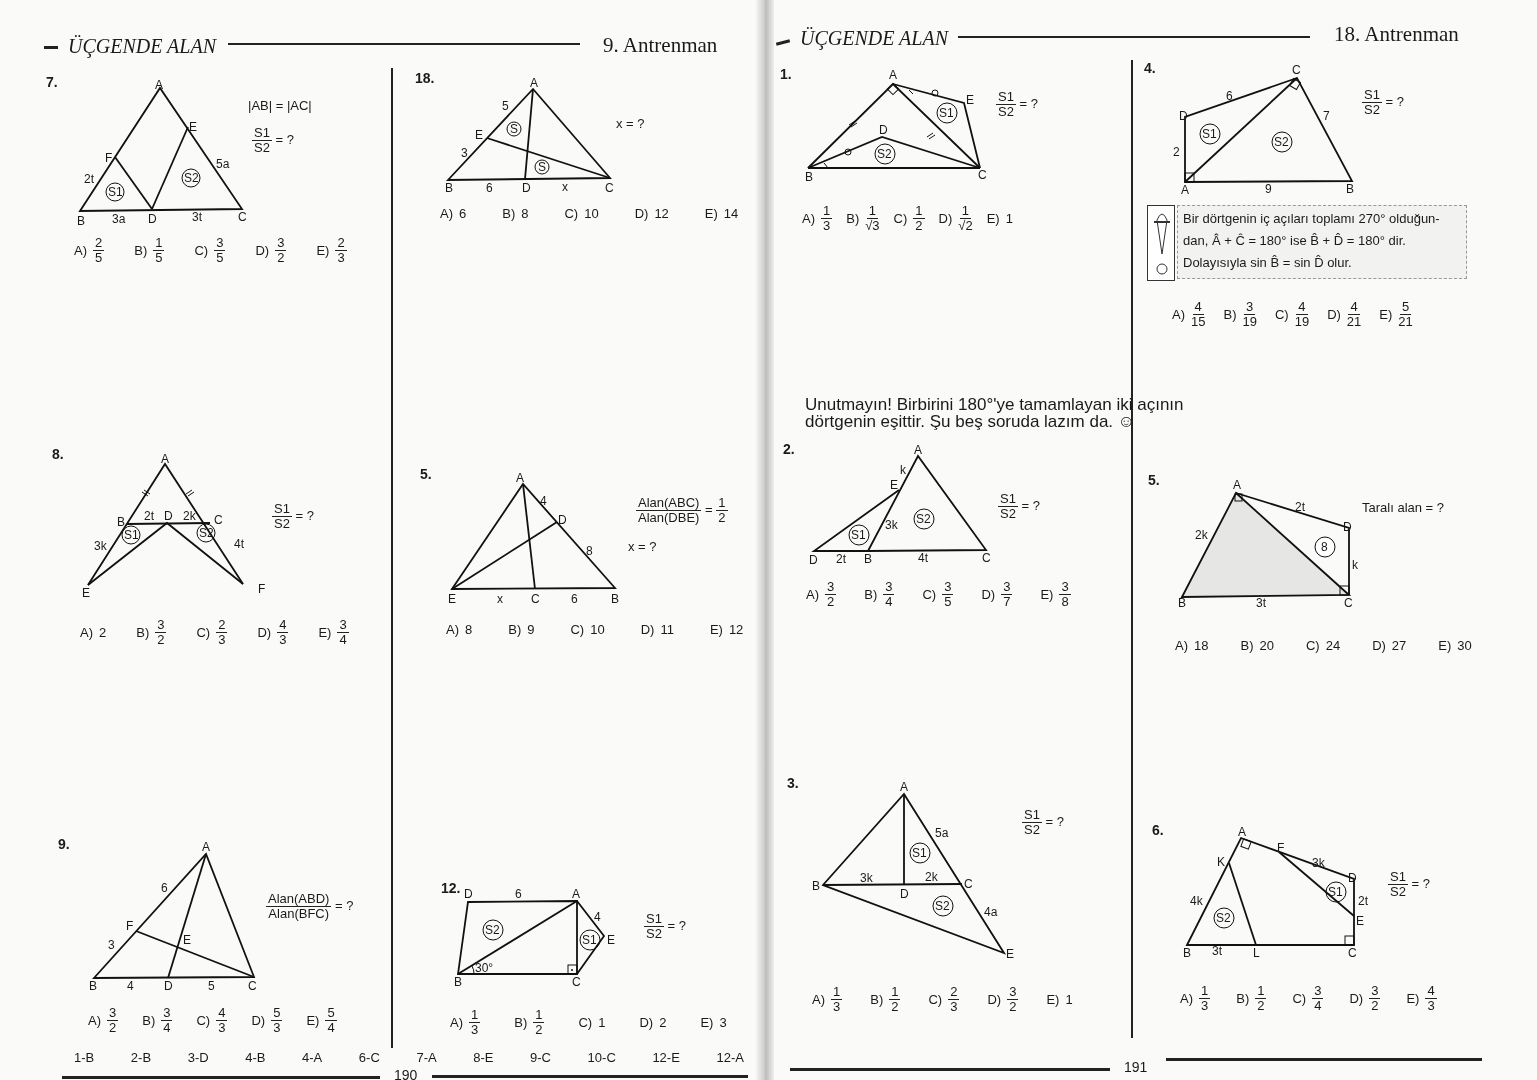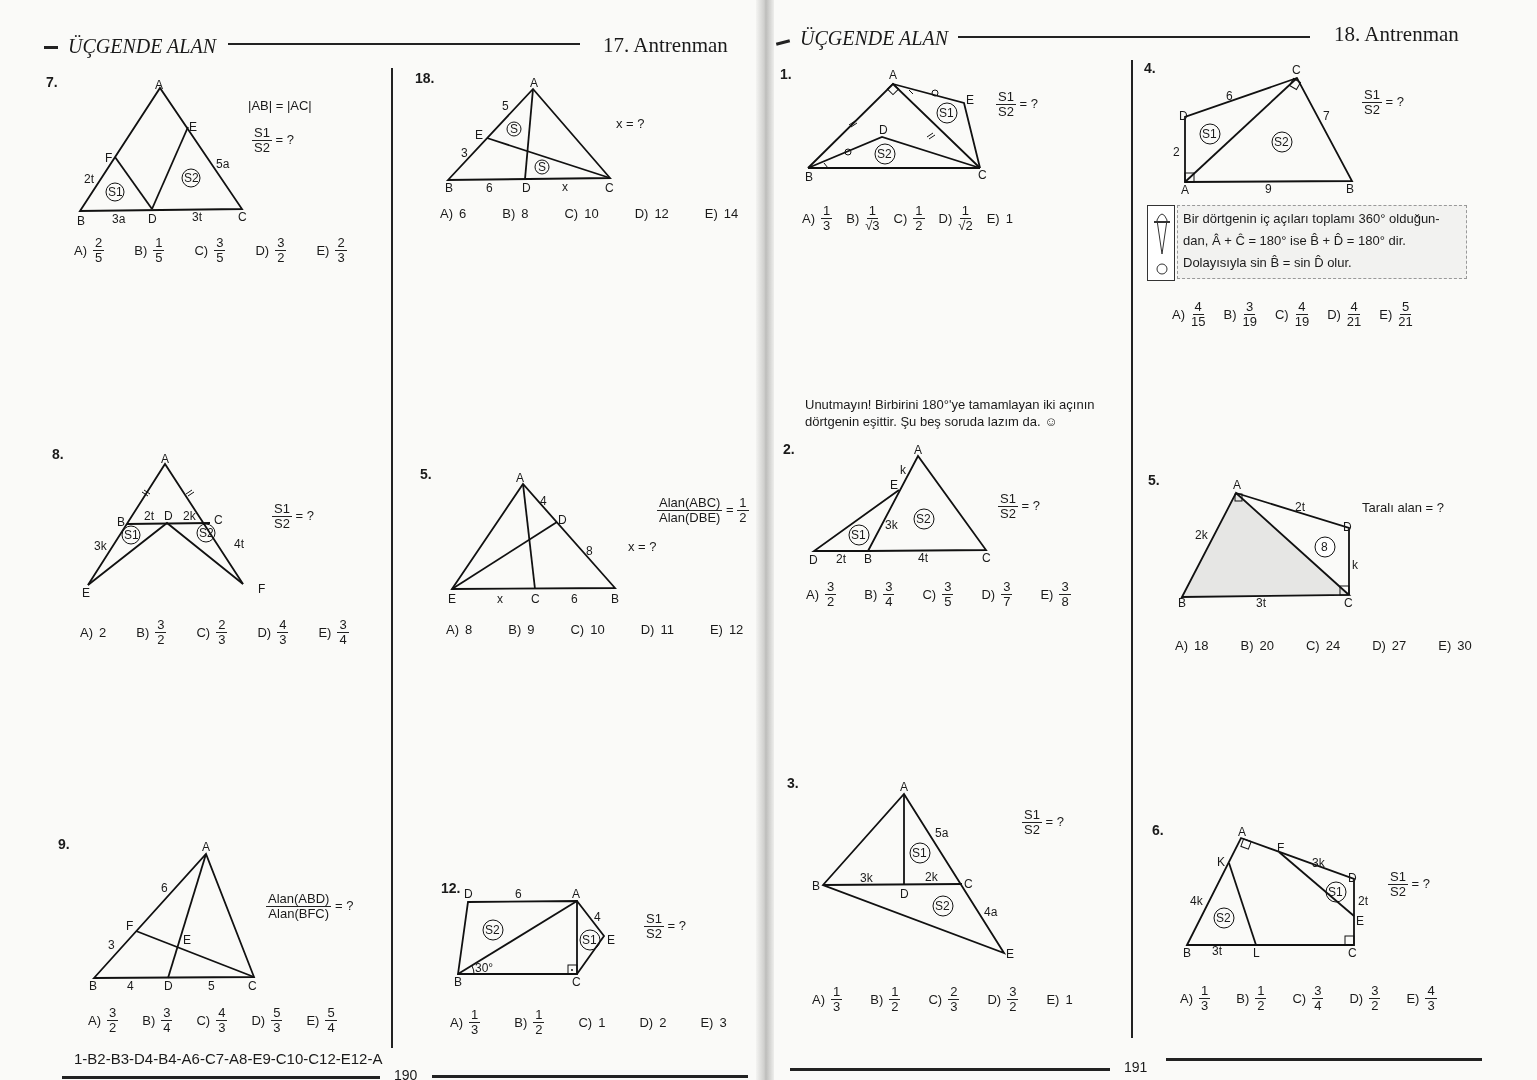--- a/index.html
+++ b/index.html
@@ -13,39 +13,39 @@
 .hline{position:absolute;height:2px;background:#222}
 .dash{position:absolute;height:3px;background:#222;width:14px}
 .vdiv{position:absolute;width:2px;background:#222}
 .qnum{position:absolute;font-weight:bold;font-size:14px}
 .fig{position:absolute}
 .prompt{position:absolute;font-size:13px;white-space:nowrap}
 .frac{display:inline-flex;flex-direction:column;align-items:center;vertical-align:middle;font-size:13px;line-height:14px}
 .frac .n{border-bottom:1px solid #222;padding:0 2px}
 .opts{position:absolute;display:flex;font-size:13px;align-items:center}
 .opt{display:flex;align-items:center;gap:6px}
-.note{position:absolute;font-size:13px;line-height:17px;white-space:nowrap}
+.note{position:absolute;font-size:17px;line-height:17px;white-space:nowrap}
 .tip{position:absolute;border:1px dashed #999;background:#f2f2f0}
 .tipicon{position:absolute;border:1px solid #333;background:#fff}
 .tiptext{position:absolute;font-size:13px;line-height:22px;white-space:nowrap}
-.keys{position:absolute;display:flex;font-size:15px}
+.keys{position:absolute;display:flex;justify-content:space-between;font-size:13px}
 .pnum{position:absolute;font-size:14px}
 svg text{font-family:"Liberation Sans",sans-serif;font-size:12px;fill:#1a1a1a}
 </style>
 </head>
 <body>
 
 <div class="page" id="pL"></div>
 <div class="page" id="pR"></div>
 <div class="spine"></div>
 
 <div class="dash" style="left:44px;top:46px"></div>
 <div class="hdr-title" style="left:68px;top:35px">ÜÇGENDE ALAN</div>
 <div class="hline" style="left:228px;top:43px;width:352px"></div>
-<div class="hdr-ant" style="left:603px;top:33px">17. Antrenman</div>
+<div class="hdr-ant" style="left:603px;top:33px">9. Antrenman</div>
 <div class="vdiv" style="left:391px;top:68px;height:980px"></div>
 
 <div class="qnum" style="left:46px;top:74px">7.</div>
 <svg class="fig" style="left:70px;top:75px" width="190" height="155">
   <polygon points="10,136 90,13 172,134" fill="none" stroke="#111" stroke-width="1.8"></polygon>
   <line x1="45" y1="82" x2="82" y2="134" stroke="#111" stroke-width="1.8"></line>
   <line x1="82" y1="134" x2="118" y2="52" stroke="#111" stroke-width="1.8"></line>
   <circle cx="45" cy="117" r="9" fill="none" stroke="#111"></circle>
     <text x="38" y="121">S1</text>
   <circle cx="121" cy="103" r="9" fill="none" stroke="#111"></circle>
@@ -276,21 +276,21 @@
   <text x="71" y="12">A</text>
   <text x="113" y="54">D</text>
   <text x="3" y="133">E</text>
   <text x="86" y="133">C</text>
   <text x="166" y="133">B</text>
   <text x="95" y="35">4</text>
   <text x="141" y="85">8</text>
   <text x="52" y="133">x</text>
   <text x="126" y="133">6</text>
 </svg>
-<div class="prompt" style="left:657px;top:496px"><span class="frac">
+<div class="prompt" style="left:636px;top:496px"><span class="frac">
       <span class="n">Alan(ABC)</span>
       <span>Alan(DBE)</span>
     </span> <span>=</span> <span class="frac">
       <span class="n">1</span>
       <span>2</span>
     </span></div>
 <div class="prompt" style="left:628px;top:539px">x = ?</div>
 <div class="opts" style="left:446px;top:622px;gap:36px">
   <div class="opt">
       <span>A)</span>
@@ -604,21 +604,21 @@
     </span> <span>= ?</span></div>
 <div class="tip" style="left:1177px;top:205px;width:290px;height:74px"></div>
 <div class="tipicon" style="left:1147px;top:205px;width:28px;height:76px">
   <svg width="28" height="76">
       <path d="M9,14 Q14,2 19,14 L14,48 Z" fill="none" stroke="#333"></path>
       <line x1="6" y1="16" x2="22" y2="16" stroke="#333" stroke-width="2"></line>
       <circle cx="14" cy="63" r="5" fill="none" stroke="#333"></circle>
     </svg>
 </div>
 <div class="tiptext" style="left:1183px;top:208px">
-  <div>Bir dörtgenin iç açıları toplamı 360° olduğun-</div>
+  <div>Bir dörtgenin iç açıları toplamı 270° olduğun-</div>
     <div>dan, Â + Ĉ = 180° ise B̂ + D̂ = 180° dir.</div>
     <div>Dolayısıyla sin B̂ = sin D̂ olur.</div>
 </div>
 <div class="opts" style="left:1172px;top:300px;gap:18px">
   <div class="opt">
       <span>A)</span>
       <span class="frac">
         <span class="n">4</span>
         <span>15</span>
       </span>

